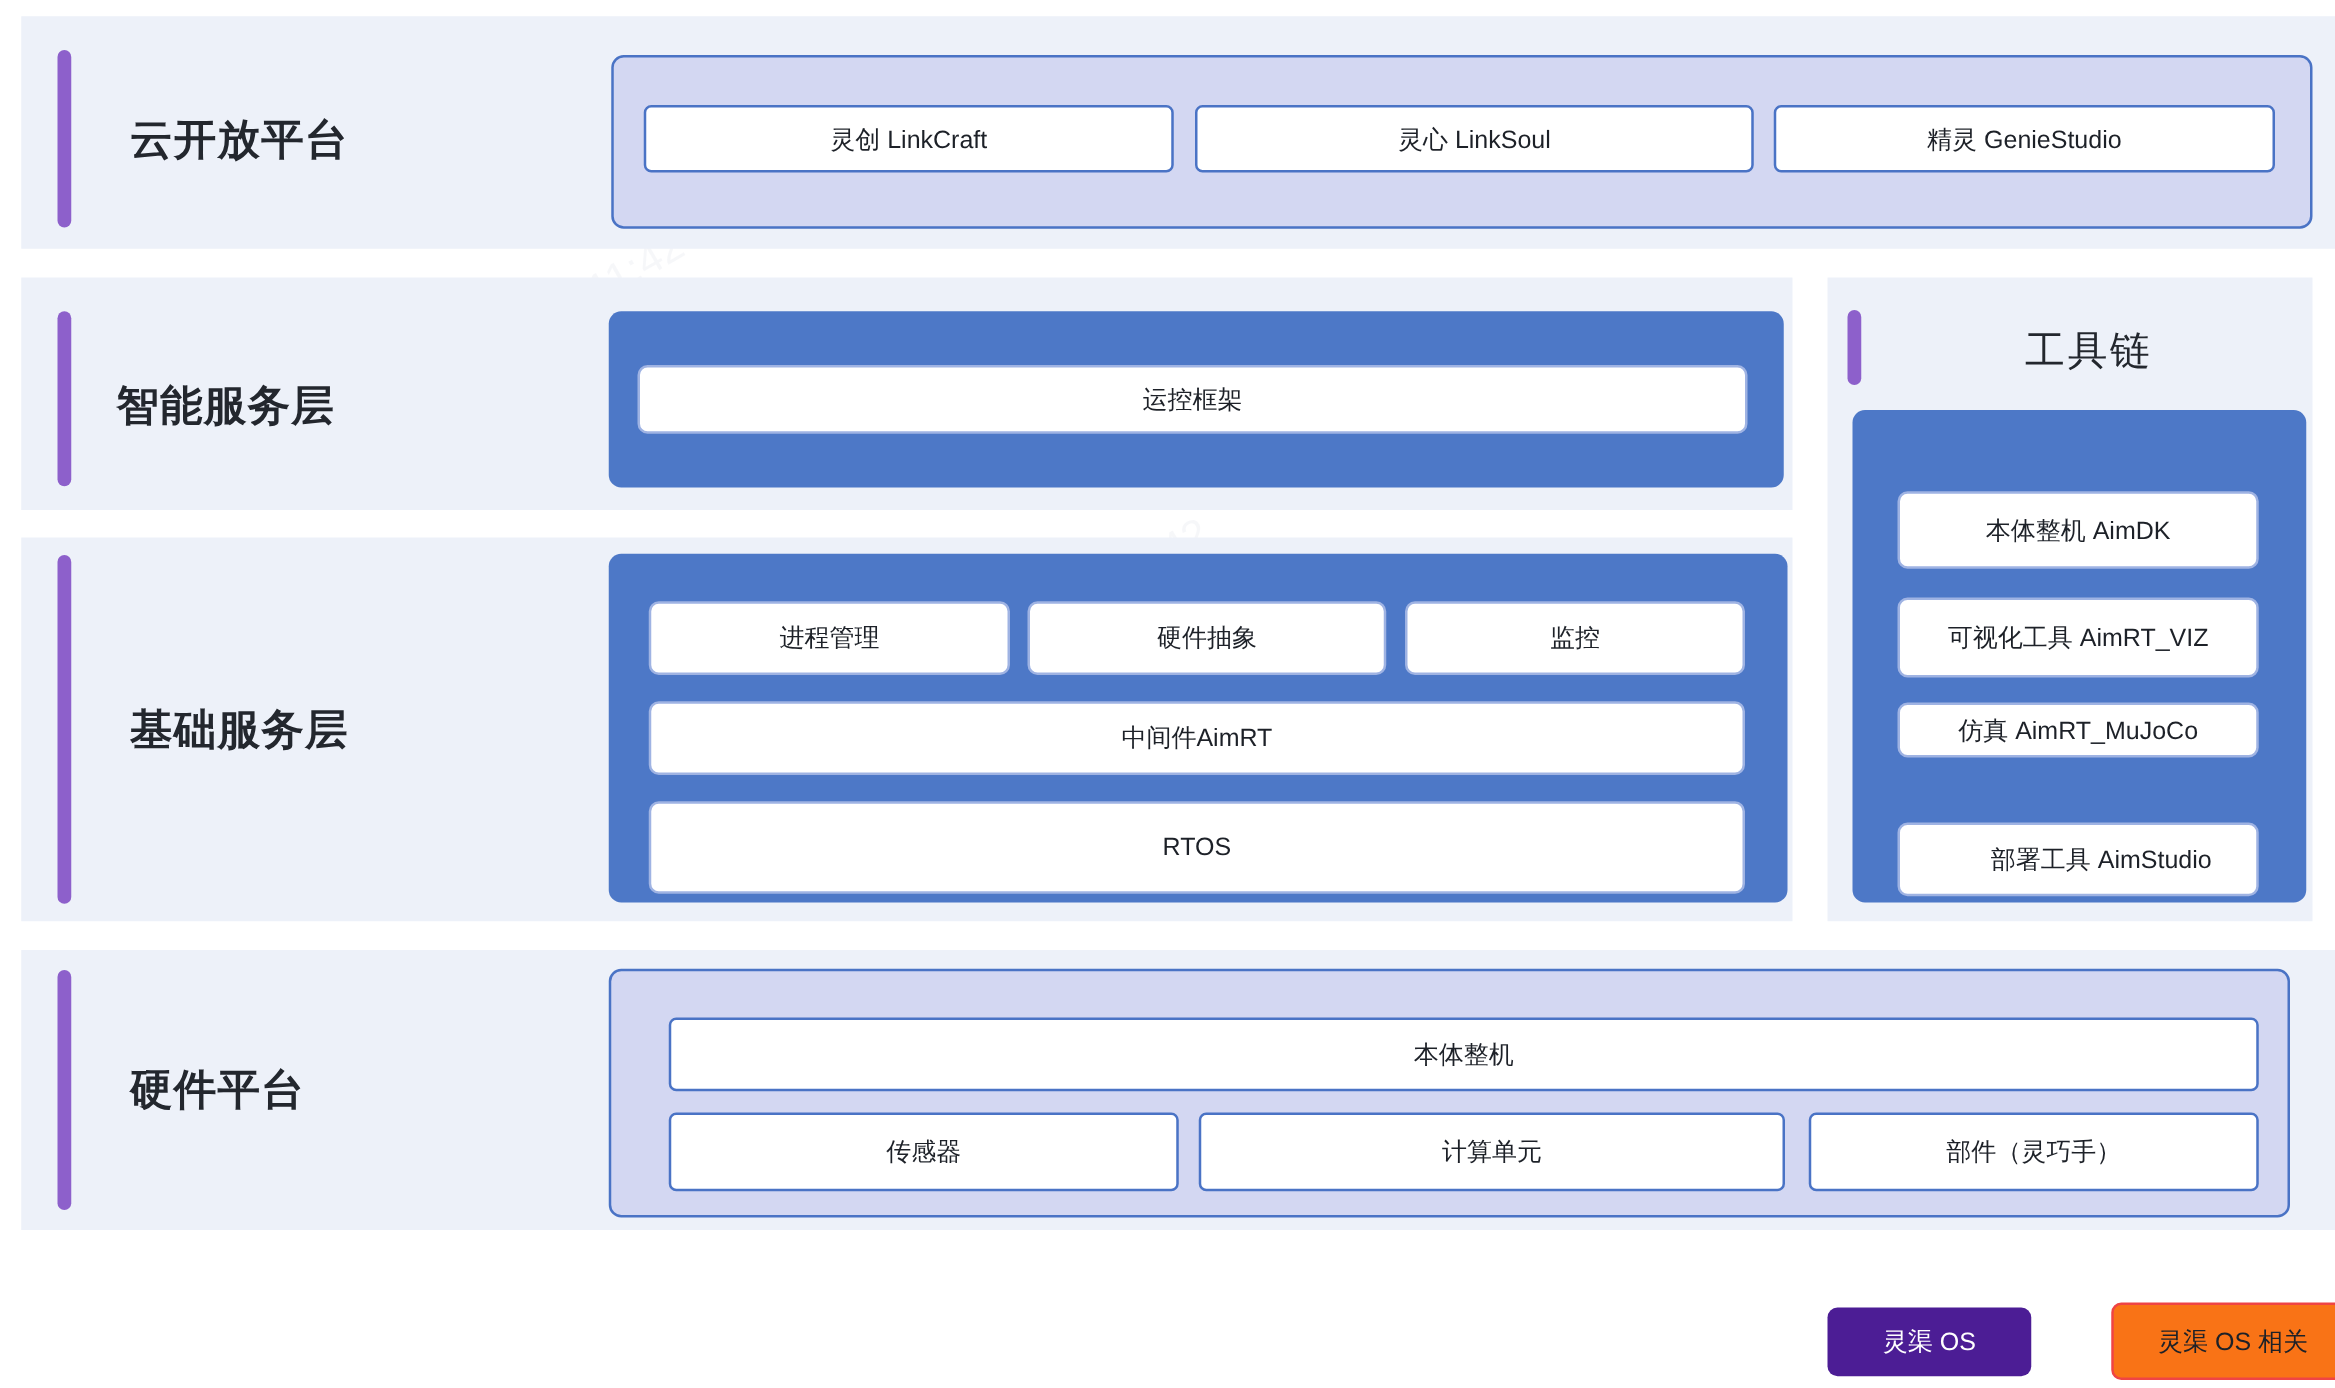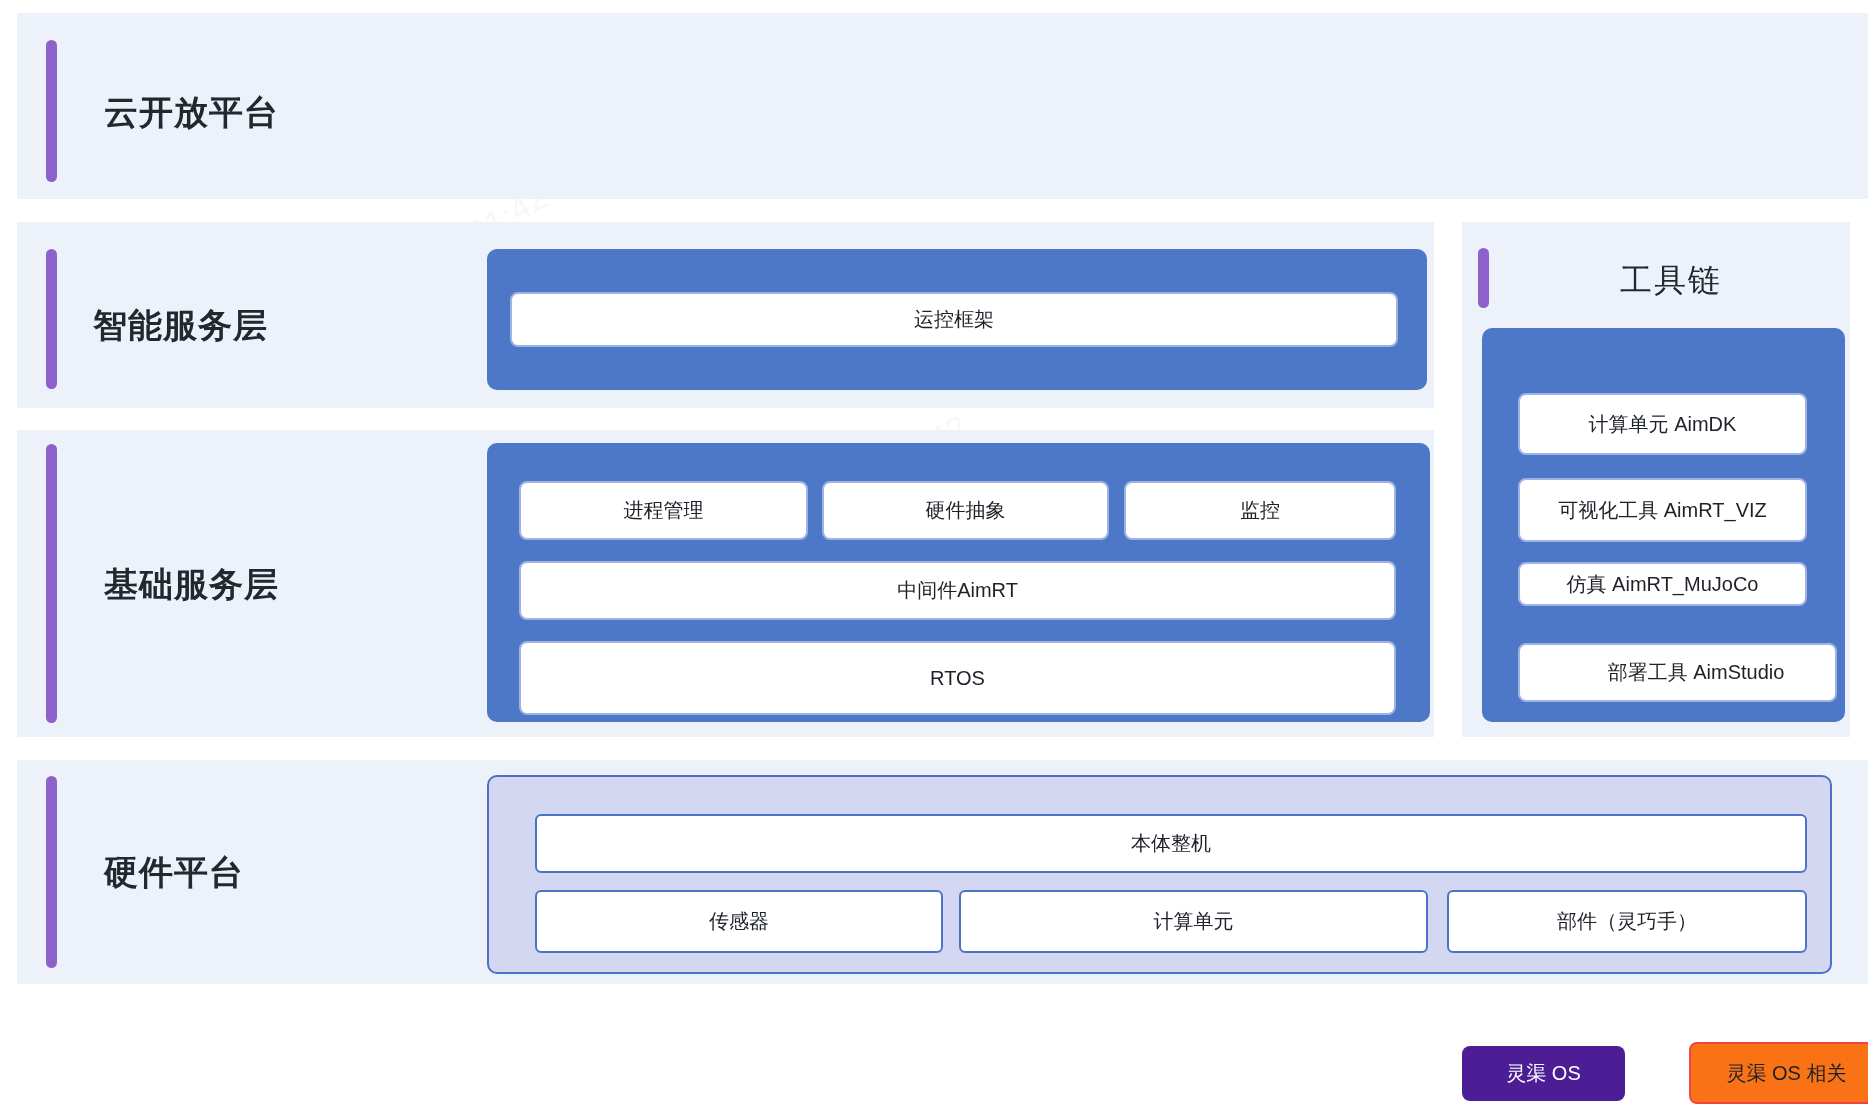--- a/index.html
+++ b/index.html
@@ -52,20 +52,25 @@
 
   <div class="watermark" style="left:300px;top:240px;">2025/12/31 11:42</div>
   <div class="watermark" style="left:720px;top:470px;">2025/12/31 11:42</div>
   <div class="watermark" style="left:1180px;top:300px;">2025/12/31 11:42</div>
   <div class="watermark" style="left:480px;top:860px;">2025/12/31 11:42</div>
   <div class="watermark" style="left:1450px;top:560px;">2025/12/31 11:42</div>
 
   <div class="panel" style="left:17px;top:13px;width:1851px;height:186px;">
     <div class="accent-bar" style="left:29px;top:27px;height:142px;"></div>
     <div class="section-title" style="left:87px;top:80px;">云开放平台</div>
+    <div class="container-lavender" style="left:472px;top:31px;width:1361px;height:139px;">
+      <div class="node node-dark-border" style="left:24px;top:38px;width:424px;height:54px;">灵创 LinkCraft</div>
+      <div class="node node-dark-border" style="left:465px;top:38px;width:447px;height:54px;">灵心 LinkSoul</div>
+      <div class="node node-dark-border" style="left:928px;top:38px;width:401px;height:54px;">精灵 GenieStudio</div>
+    </div>
   </div>
 
   <div class="panel" style="left:17px;top:222px;width:1417px;height:186px;">
     <div class="accent-bar" style="left:29px;top:27px;height:140px;"></div>
     <div class="section-title" style="left:76px;top:84px;">智能服务层</div>
     <div class="container-blue" style="left:470px;top:27px;width:940px;height:141px;">
       <div class="node node-light-border" style="left:23px;top:43px;width:888px;height:55px;">运控框架</div>
     </div>
   </div>
 
@@ -78,24 +83,24 @@
       <div class="node node-light-border" style="left:637px;top:38px;width:272px;height:59px;">监控</div>
       <div class="node node-light-border" style="left:32px;top:118px;width:877px;height:59px;">中间件AimRT</div>
       <div class="node node-light-border" style="left:32px;top:198px;width:877px;height:74px;">RTOS</div>
     </div>
   </div>
 
   <div class="panel" style="left:1462px;top:222px;width:388px;height:515px;">
     <div class="accent-bar" style="left:16px;top:26px;height:60px;"></div>
     <div class="tool-title" style="left:158px;top:40px;">工具链</div>
     <div class="container-blue" style="left:20px;top:106px;width:363px;height:394px;">
-      <div class="node node-light-border" style="left:36px;top:65px;width:289px;height:62px;">计算单元 AimDK</div>
+      <div class="node node-light-border" style="left:36px;top:65px;width:289px;height:62px;">本体整机 AimDK</div>
       <div class="node node-light-border" style="left:36px;top:150px;width:289px;height:64px;">可视化工具 AimRT_VIZ</div>
       <div class="node node-light-border" style="left:36px;top:234px;width:289px;height:44px;">仿真 AimRT_MuJoCo</div>
-      <div class="node node-light-border" style="left:36px;top:315px;width:319px;height:59px;padding-left:37px;">部署工具 AimStudio</div>
+      <div class="node node-light-border" style="left:36px;top:330px;width:289px;height:59px;padding-left:37px;">部署工具 AimStudio</div>
     </div>
   </div>
 
   <div class="panel" style="left:17px;top:760px;width:1851px;height:224px;">
     <div class="accent-bar" style="left:29px;top:16px;height:192px;"></div>
     <div class="section-title" style="left:87px;top:93px;">硬件平台</div>
     <div class="container-lavender" style="left:470px;top:15px;width:1345px;height:199px;">
       <div class="node node-dark-border" style="left:46px;top:37px;width:1272px;height:59px;">本体整机</div>
       <div class="node node-dark-border" style="left:46px;top:113px;width:408px;height:63px;">传感器</div>
       <div class="node node-dark-border" style="left:470px;top:113px;width:469px;height:63px;">计算单元</div>

